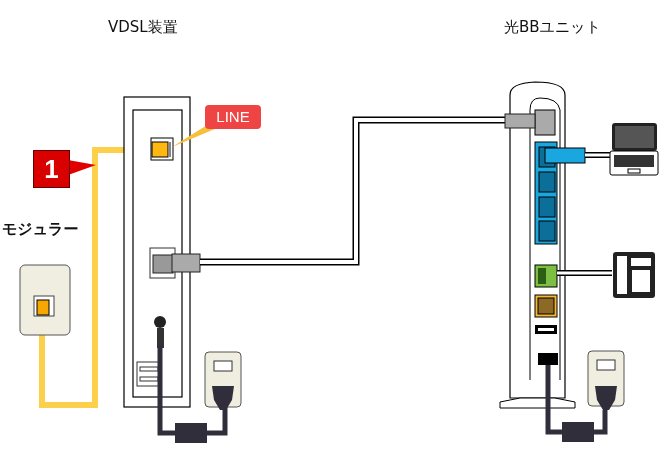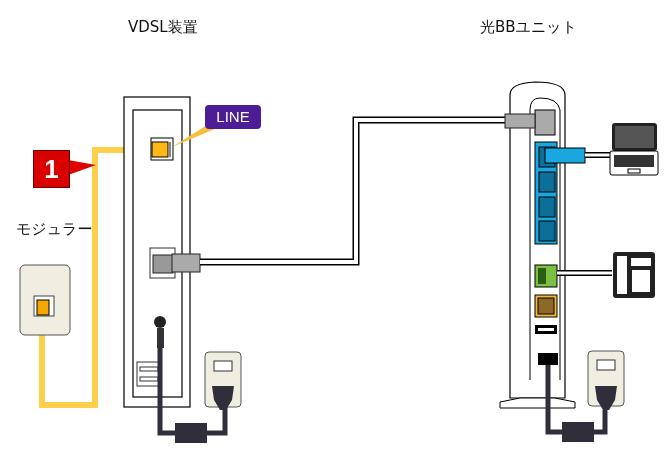--- a/index.html
+++ b/index.html
@@ -1,22 +1,22 @@
 <!DOCTYPE html>
 <html><head>
 <meta charset="utf-8">
 <style>
   html,body{margin:0;padding:0;background:#fff;}
   body{width:670px;height:450px;position:relative;overflow:hidden;font-family:"DejaVu Sans","Liberation Sans",sans-serif;}
   svg{position:absolute;left:0;top:0;}
   .lbl{position:absolute;font-size:15px;color:#111;white-space:nowrap;}
-  #t-vdsl{left:128px;top:18px;}
-  #t-bb{left:480px;top:18px;}
-  #t-jack{left:16px;top:218px;text-align:center;line-height:23px;font-size:15px;}
-  #line-tag{position:absolute;left:205px;top:105px;width:56px;height:24px;background:#4c1d95;border-radius:4px;color:#fff;font-size:15px;line-height:24px;text-align:center;font-family:"Liberation Sans",sans-serif;}
+  #t-vdsl{left:108px;top:18px;}
+  #t-bb{left:504px;top:18px;}
+  #t-jack{left:2px;top:218px;text-align:center;line-height:23px;font-size:15px;font-weight:bold;}
+  #line-tag{position:absolute;left:205px;top:105px;width:56px;height:24px;background:#ef4444;border-radius:4px;color:#fff;font-size:15px;line-height:24px;text-align:center;font-family:"Liberation Sans",sans-serif;}
   #step-badge{position:absolute;left:33px;top:150px;width:35px;height:36px;background:#d90000;border:1px solid #600;color:#fff;font-size:26px;font-weight:bold;line-height:36px;text-align:center;font-family:"Liberation Sans",sans-serif;}
 </style>
 </head>
 <body>
 
 <svg width="670" height="450" viewBox="0 0 670 450">
 
   <polyline points="42,318 42,405 95,405 95,150 155,150" fill="none" stroke="#fcd04a" stroke-width="6"></polyline>
 
   <polygon points="68,160 96,165 68,175" fill="#e00000"></polygon>

